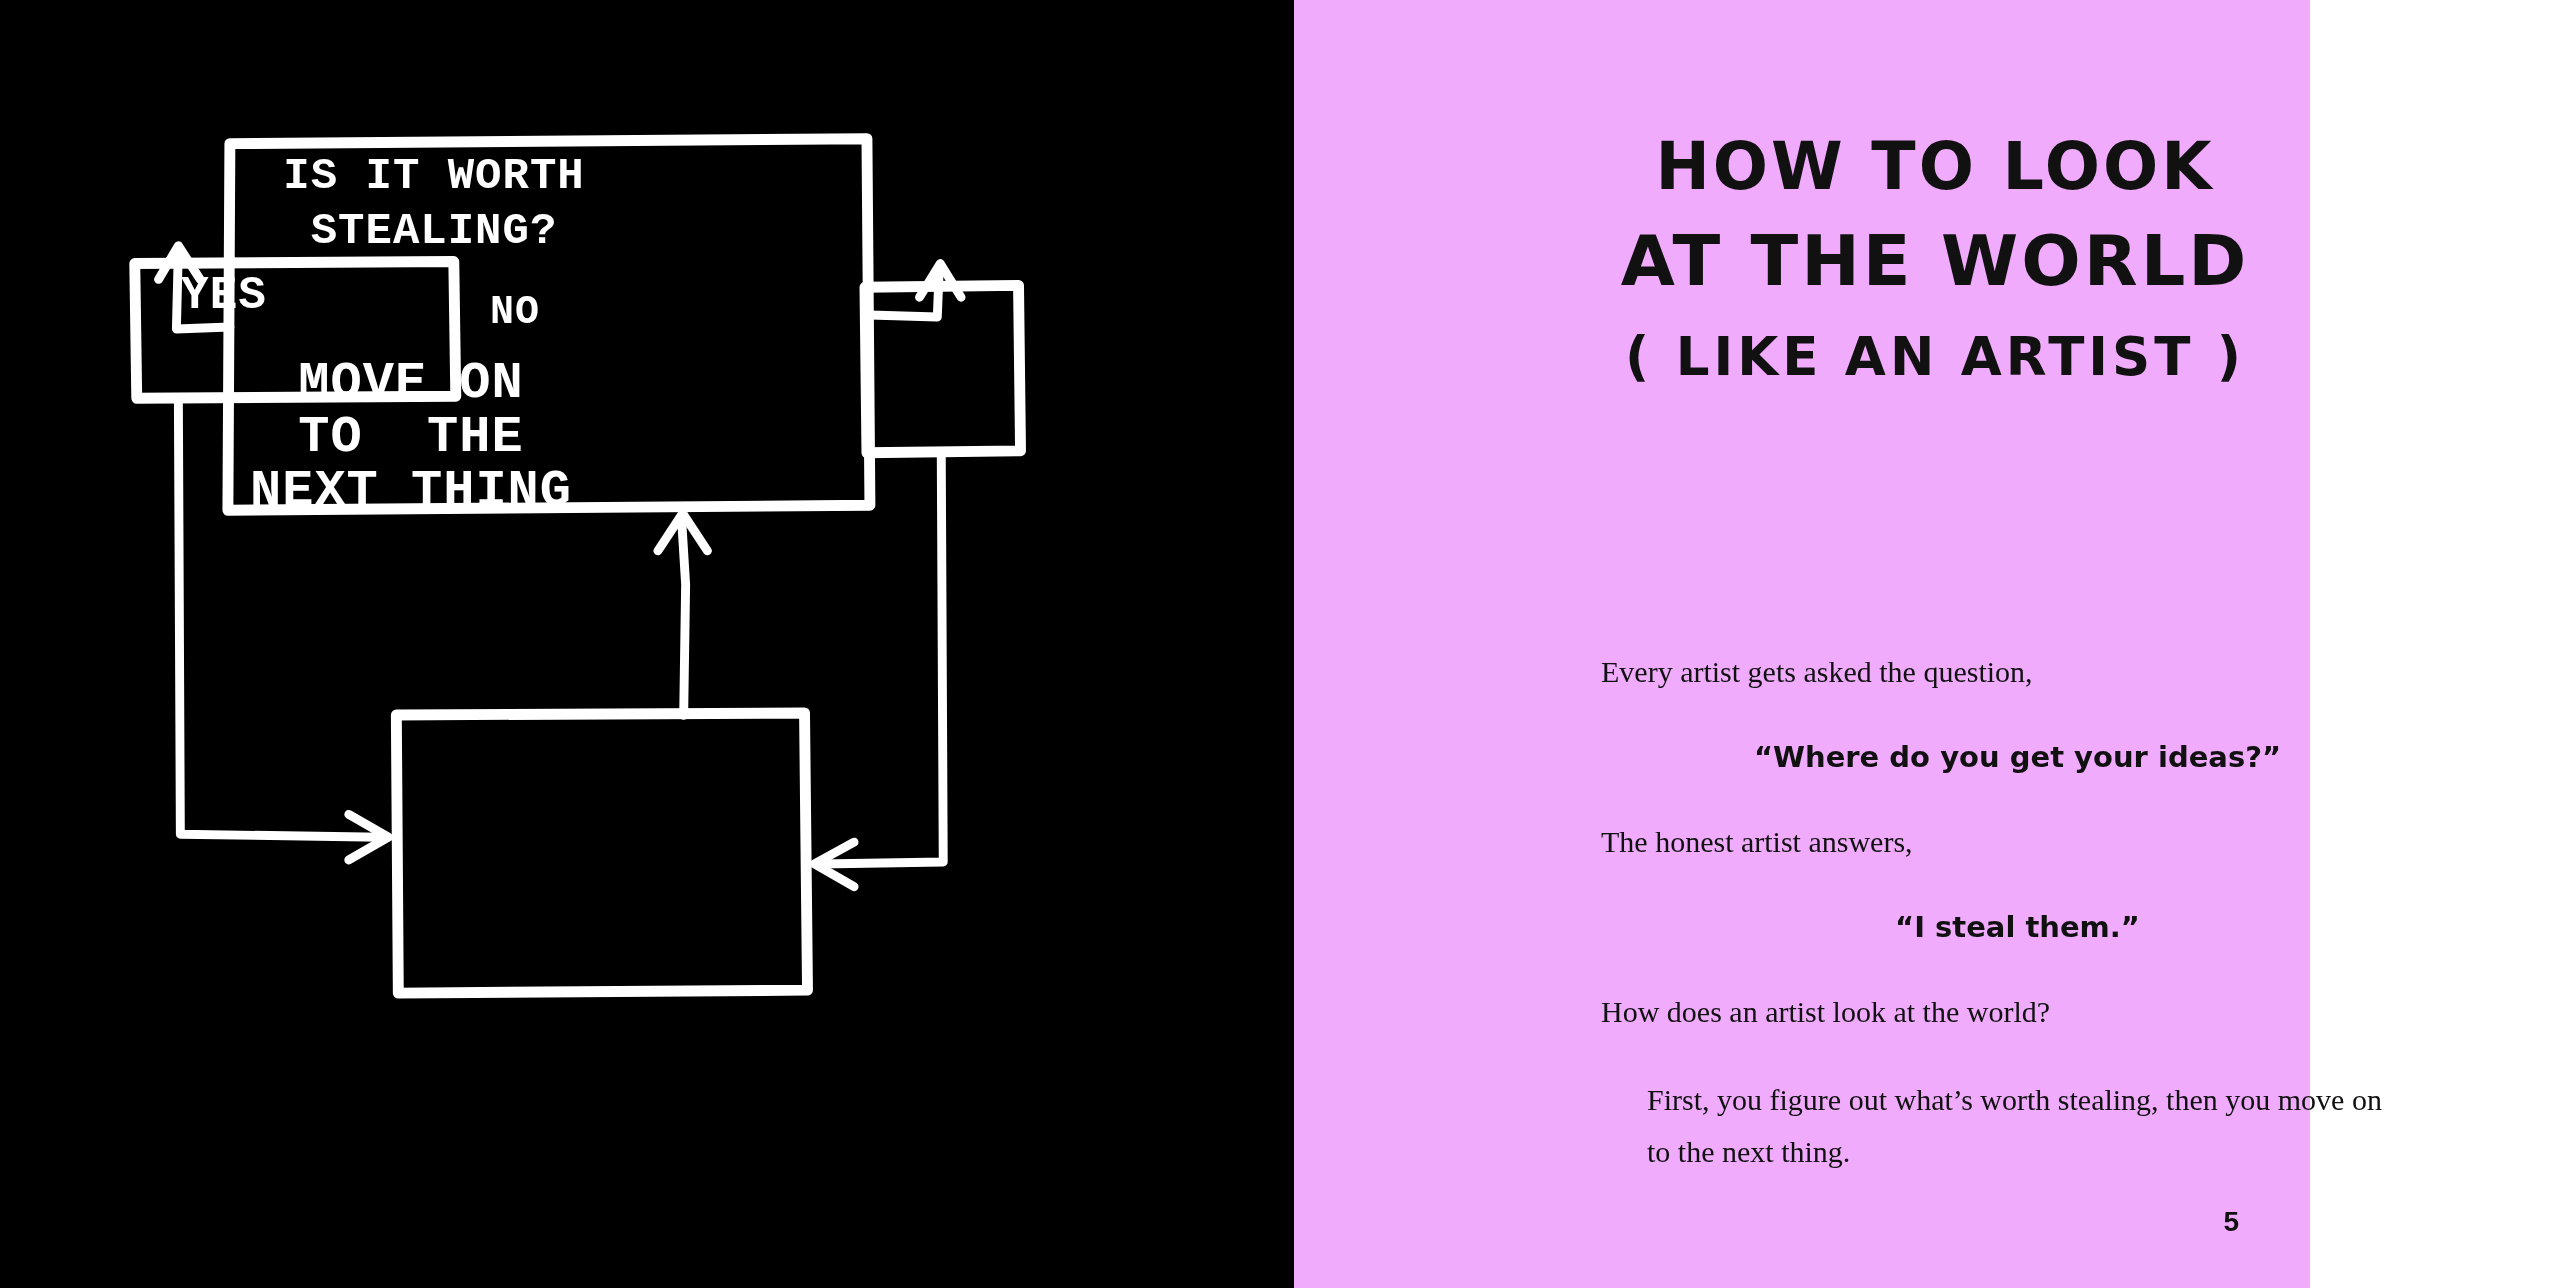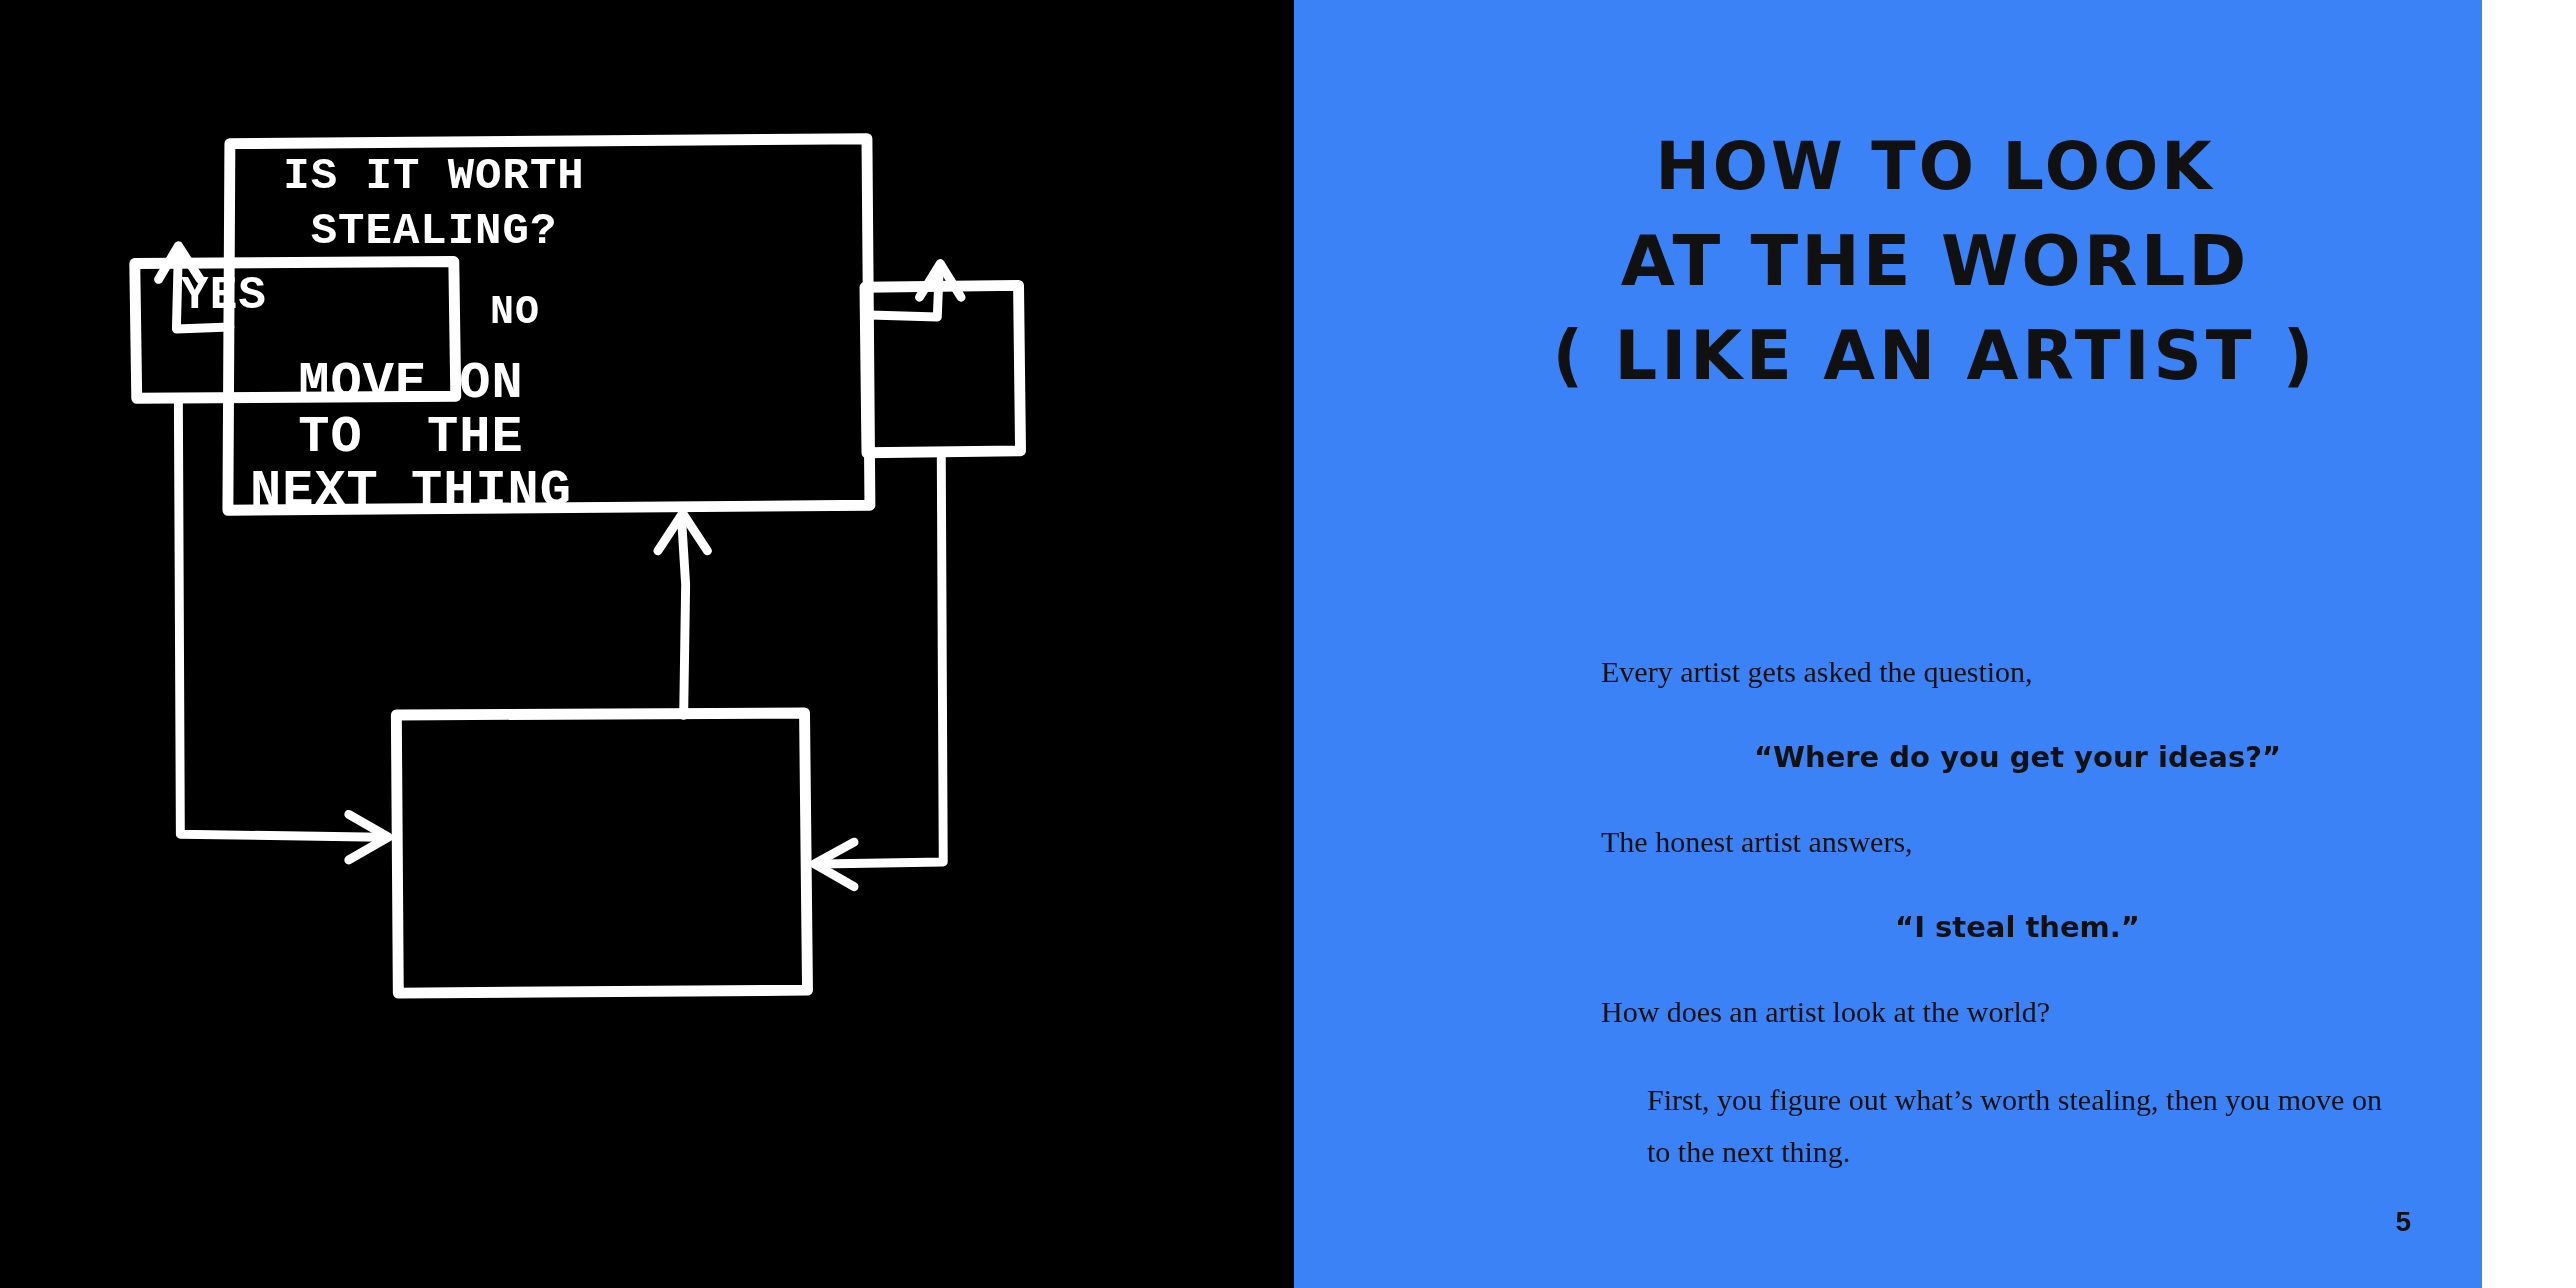--- a/index.html
+++ b/index.html
@@ -69,42 +69,42 @@
     left: 203px;
     top: 357px;
     width: 416px;
     font-size: 52px;
     line-height: 54px;
   }
 
   
   .page-right {
     position: relative;
-    width: 1188px;
-    height: 1288px;
-    background: #3b82f6;
+    width: 1016px;
+    height: 1288px;
+    background: #f0abfc;
     flex: 0 0 auto;
   }
   .title-block {
     position: absolute;
     left: 0;
     top: 119px;
     width: 1282px;
     text-align: center;
   }
   .title-line {
     font-family: "DejaVu Sans", sans-serif;
     font-weight: bold;
     color: #111111;
     letter-spacing: 3px;
     line-height: 95px;
   }
   .title-line.l1 { font-size: 65px; }
   .title-line.l2 { font-size: 70px; }
-  .title-line.l3 { font-size: 67px; letter-spacing: 4px; }
+  .title-line.l3 { font-size: 53px; letter-spacing: 4px; }
 
   .body-block {
     position: absolute;
     left: 307px;
     top: 646px;
     width: 793px;
   }
   .para {
     font-family: "Liberation Serif", serif;
     font-size: 30px;

